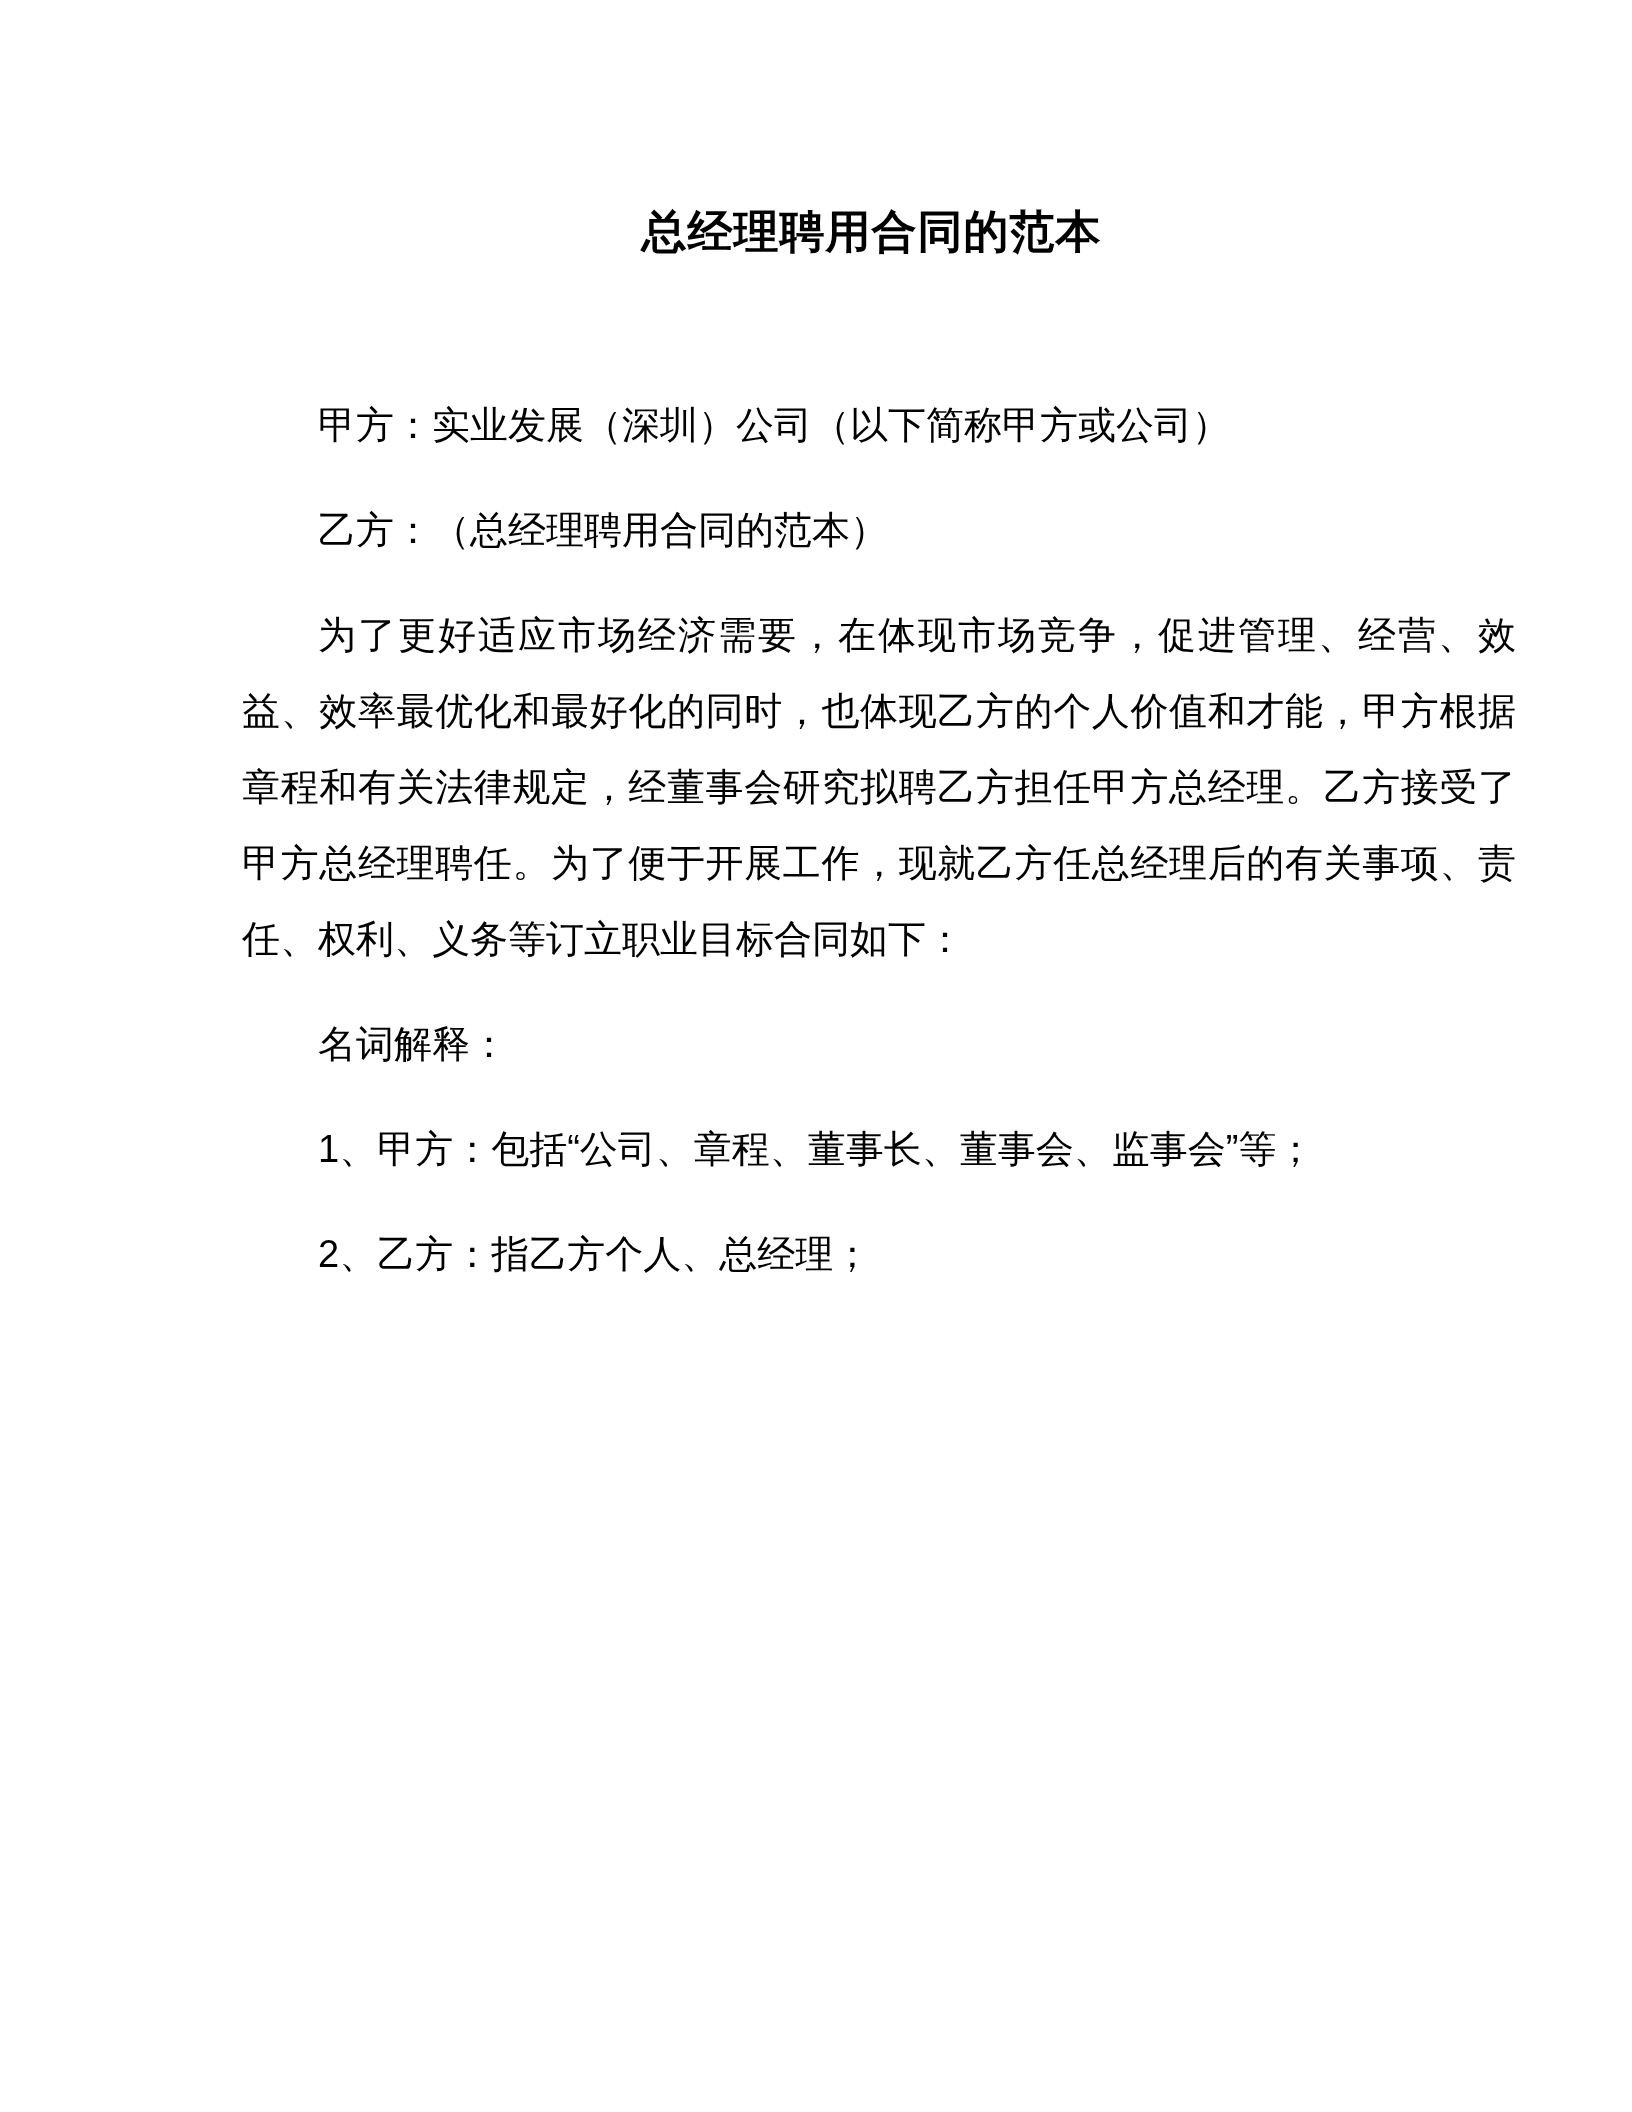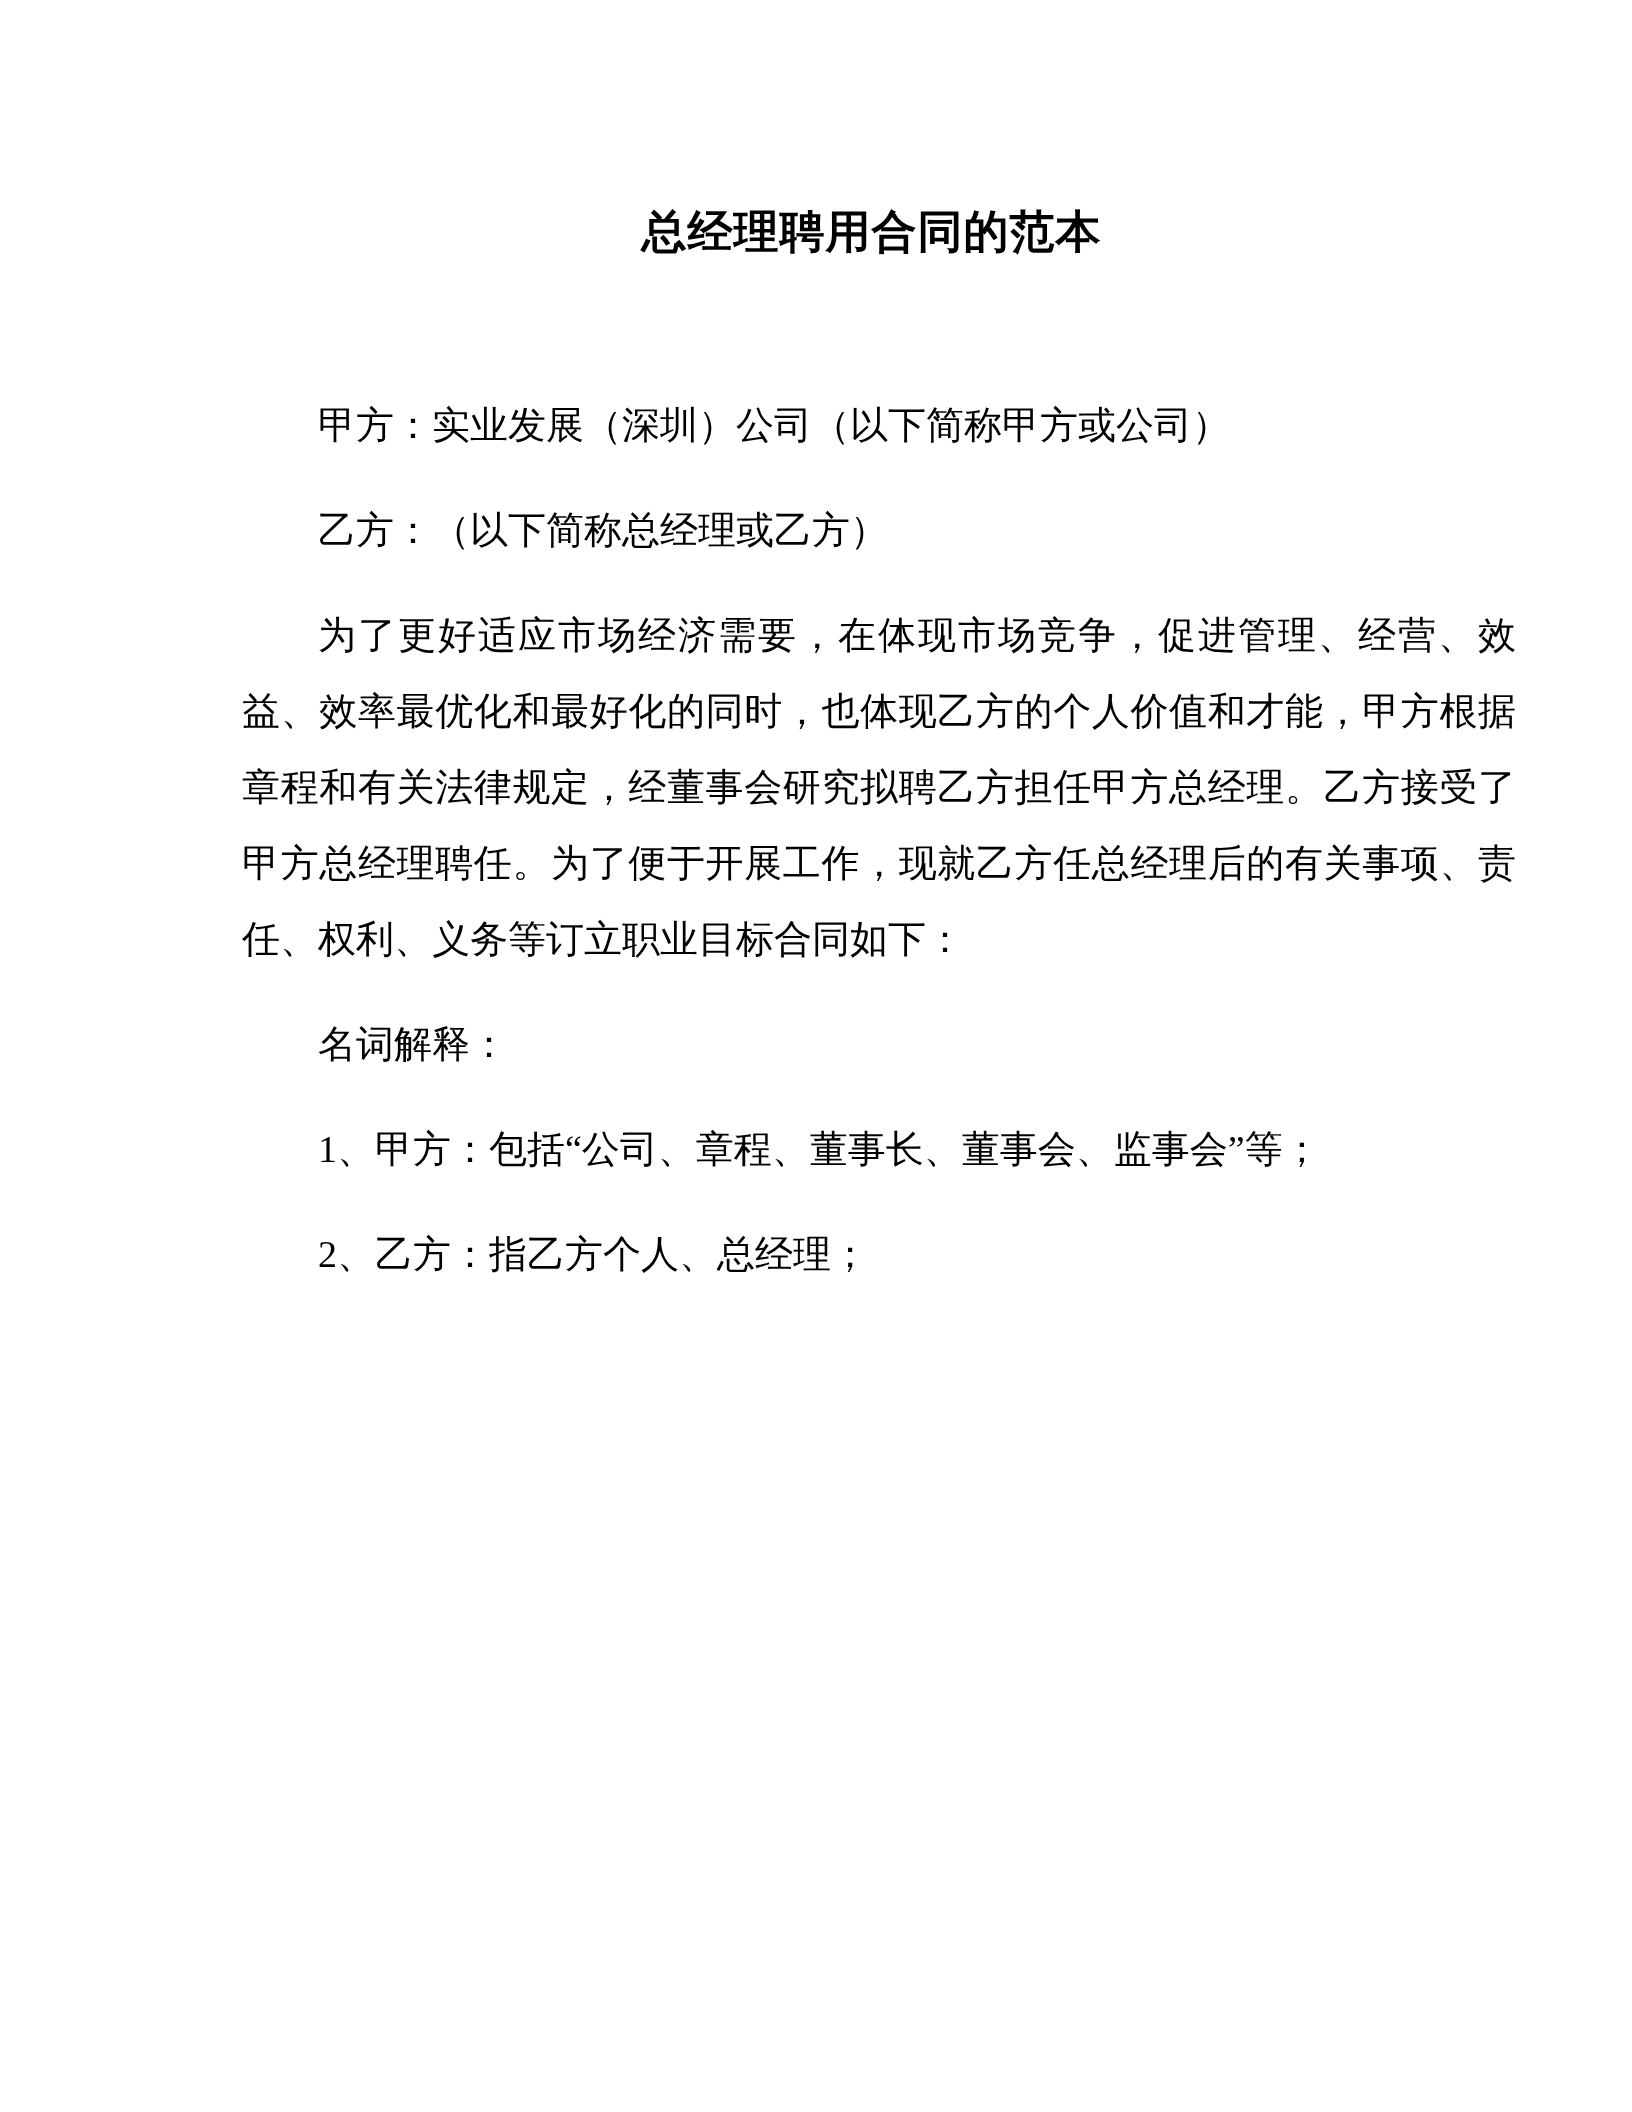--- a/index.html
+++ b/index.html
@@ -27,32 +27,31 @@
     margin-left: -15px;
   }
   .para {
     font-size: 38px;
     font-weight: 400;
     line-height: 76px;
     text-align: justify;
     text-indent: 76px; 
     margin-bottom: 29px;
     word-break: break-all;
-    font-family: Liberation Serif, serif;
   }
 </style>
 </head>
 <body>
 
 <div class="page">
   <h1 class="doc-title">总经理聘用合同的范本</h1>
 
   <p class="para">甲方：实业发展（深圳）公司（以下简称甲方或公司）</p>
 
-  <p class="para">乙方：（以下简称总经理或乙方）</p>
+  <p class="para">乙方：（总经理聘用合同的范本）</p>
 
 
 
   <p class="para">为了更好适应市场经济需要，在体现市场竞争，促进管理、经营、效益、效率最优化和最好化的同时，也体现乙方的个人价值和才能，甲方根据章程和有关法律规定，经董事会研究拟聘乙方担任甲方总经理。乙方接受了甲方总经理聘任。为了便于开展工作，现就乙方任总经理后的有关事项、责任、权利、义务等订立职业目标合同如下：</p>
 
   <p class="para">名词解释：</p>
 
   <p class="para">1、甲方：包括“公司、章程、董事长、董事会、监事会”等；</p>
 
   <p class="para">2、乙方：指乙方个人、总经理；</p>

